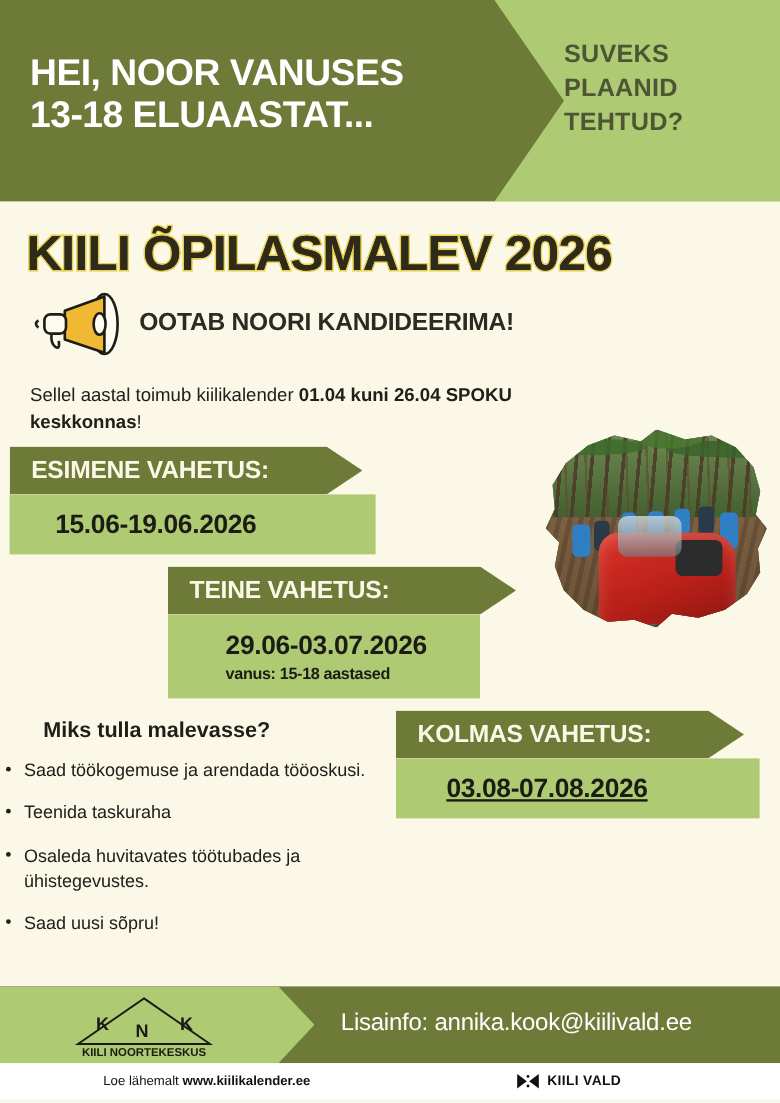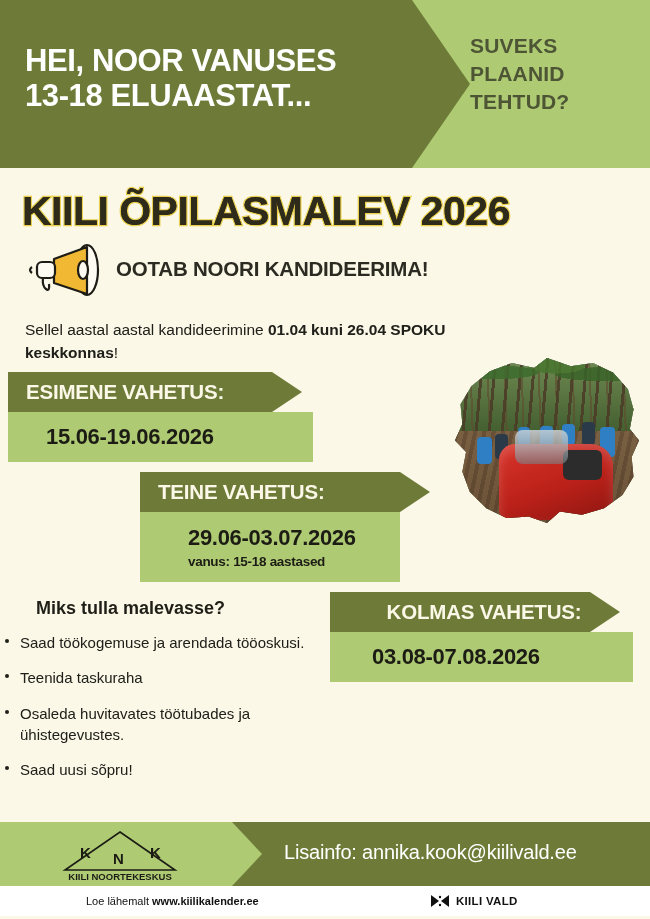--- a/index.html
+++ b/index.html
@@ -116,23 +116,23 @@
 
   #shift1-head{left:8px;top:372px;width:294px;
     clip-path:polygon(0 0, 264px 0, 294px 20px, 264px 40px, 0 40px);}
   #shift1-body{left:8px;top:412px;width:305px;height:50px;}
   #shift2-head{left:140px;top:472px;width:290px;
     clip-path:polygon(0 0, 260px 0, 290px 20px, 260px 40px, 0 40px);}
   #shift2-body{left:140px;top:512px;width:260px;height:70px;}
   #shift2-body .date{padding-left:48px;}
   #shift2-body .age{padding-left:48px;}
   #shift3-head{left:330px;top:592px;width:290px;
-    clip-path:polygon(0 0, 260px 0, 290px 20px, 260px 40px, 0 40px);justify-content:center;}
+    clip-path:polygon(0 0, 260px 0, 290px 20px, 260px 40px, 0 40px);}
   #shift3-body{left:330px;top:632px;width:303px;height:50px;}
-  #shift3-body .date{padding-left:42px;}
+  #shift3-body .date{padding-left:42px;text-decoration:underline;}
 
   
   .why-title{position:absolute;left:36px;top:598px;font-size:18px;font-weight:bold;color:#1f1f17;}
   .why-list{position:absolute;left:2px;top:632px;width:320px;margin:0;padding:0;list-style:none;}
   .why-list li{
     position:relative;padding-left:18px;margin-bottom:14px;
     font-size:15px;line-height:1.42;color:#20201a;
   }
   .why-list li:before{
     content:"";position:absolute;left:3px;top:7px;width:4px;height:4px;border-radius:50%;background:#20201a;
@@ -177,21 +177,21 @@
     <ellipse cx="63" cy="27" rx="11" ry="25" fill="#fdfbf2" stroke="#1d1d16" stroke-width="2.2"></ellipse>
     <path d="M63 4 L30 16 L30 40 L63 51 Z" fill="#f0b833" stroke="#1d1d16" stroke-width="2.2" stroke-linejoin="round"></path>
     <rect x="13" y="19" width="18" height="16" rx="5" fill="#fdfbf2" stroke="#1d1d16" stroke-width="2.2"></rect>
     <path d="M8 24 q-4 3 0 6" fill="none" stroke="#1d1d16" stroke-width="2.2"></path>
     <path d="M19 35 q-1 8 3 11 q4 3 3 -5" fill="#fdfbf2" stroke="#1d1d16" stroke-width="2.2" stroke-linejoin="round"></path>
     <ellipse cx="59" cy="27" rx="5" ry="9" fill="#fdfbf2" stroke="#1d1d16" stroke-width="2.2"></ellipse>
   </svg>
   <div class="subtitle">OOTAB NOORI KANDIDEERIMA!</div>
 
   <div class="intro">
-    <span>Sellel aastal aastal kandideerimine </span><b>01.04 kuni 26.04</b><span> </span><b>SPOKU keskkonnas</b><span>!</span>
+    <span>Sellel aastal toimub kiilikalender </span><b>01.04 kuni 26.04</b><span> </span><b>SPOKU keskkonnas</b><span>!</span>
   </div>
 
   <div class="photo">
     <div class="photo-sky"></div>
     <div class="photo-trees"></div>
     <div class="photo-foliage"></div>
     <div class="photo-ground"></div>
     <div class="photo-kid kid-b" style="left:12%;top:48%;width:8%;height:16%;"></div>
     <div class="photo-kid kid-dk" style="left:22%;top:46%;width:7%;height:15%;"></div>
     <div class="photo-kid kid-b" style="left:34%;top:42%;width:7%;height:13%;"></div>

